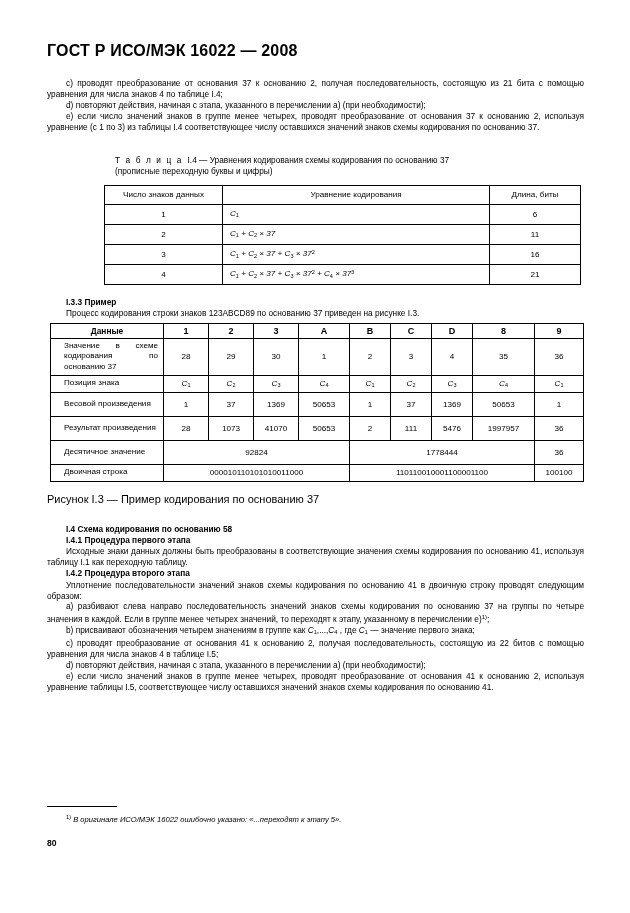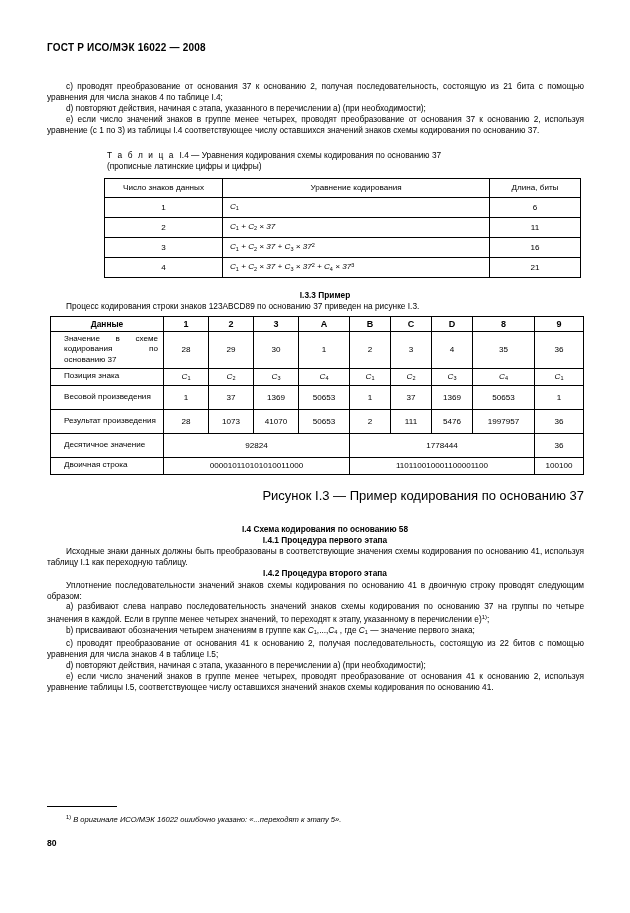--- a/index.html
+++ b/index.html
@@ -26,54 +26,53 @@
   }
   .content {
     position: absolute;
     left: 47px;
     top: 42px;
     width: 537px;
   }
 
   
   .doc-header {
-    font-size: 10px;
+    font-size: 16px;
     font-weight: bold;
     letter-spacing: 0.2px;
-    margin-bottom: 28px;
+    margin-bottom: 18px;
   }
 
   
   .para {
     font-size: 8.3px;
     line-height: 10.9px;
     text-align: justify;
     margin: 0;
   }
   .para.indent { text-indent: 19px; }
 
   .heading {
     font-size: 8.3px;
     font-weight: bold;
     line-height: 11.4px;
     margin: 0;
     padding-left: 19px;
-    text-align: center;
   }
   .spacer-8 { height: 8px; }
   .spacer-12 { height: 12px; }
   .spacer-14 { height: 14px; }
 
   
   .tbl-caption {
     font-size: 8.3px;
     line-height: 11px;
     padding-left: 60px;
     text-indent: -0.0px;
-    margin: 0;
+    margin: 8px;
   }
   .tbl-caption .lbl { letter-spacing: 1.6px; }
   .tbl-caption .cap2 { display:block; }
 
   table.t14 {
     border-collapse: collapse;
     width: 476px;
     margin-left: 57px;
     margin-top: 6px;
     table-layout: fixed;
@@ -129,22 +128,22 @@
     text-align-last: left;
     line-height: 10.6px;
   }
   table.ex td.rowlbl.j { text-align: justify; text-align-last: left;}
   .r-tall { height: 34px; }
   .r-norm { height: 17px; }
   .r-two  { height: 24px; }
 
   
   .fig-cap {
-    font-size: 13px;
-    text-align: right;
+    font-size: 11px;
+    text-align: left;
   }
 
   
   .footnote-wrap {
     position: absolute;
     left: 47px;
     top: 806px;
     width: 537px;
   }
   .fn-rule {
@@ -182,21 +181,21 @@
     <p class="para indent">c) проводят преобразование от основания 37 к основанию 2, получая последовательность, состоящую из 21 бита с помощью уравнения для числа знаков 4 по таблице I.4;</p>
     <p class="para indent">d) повторяют действия, начиная с этапа, указанного в перечислении a) (при необходимости);</p>
     <p class="para indent">e) если число значений знаков в группе менее четырех, проводят преобразование от основания 37 к основанию 2, используя уравнение (с 1 по 3) из таблицы I.4 соответствующее числу оставшихся значений знаков схемы кодирования по основанию 37.</p>
 
     <div class="spacer-14"></div>
 
     <p class="tbl-caption">
       <span class="lbl">Т а б л и ц а</span>&nbsp;
       <span>I.4</span>
       <span>— Уравнения кодирования схемы кодирования по основанию 37</span>
-      <span class="cap2">(прописные латинские цифры и цифры)</span>
+      <span class="cap2">(прописные переходную буквы и цифры)</span>
     </p>
 
     <table class="t14">
       <colgroup>
         <col style="width:118px">
         <col style="width:267px">
         <col style="width:91px">
       </colgroup>
       <thead>
         <tr>

